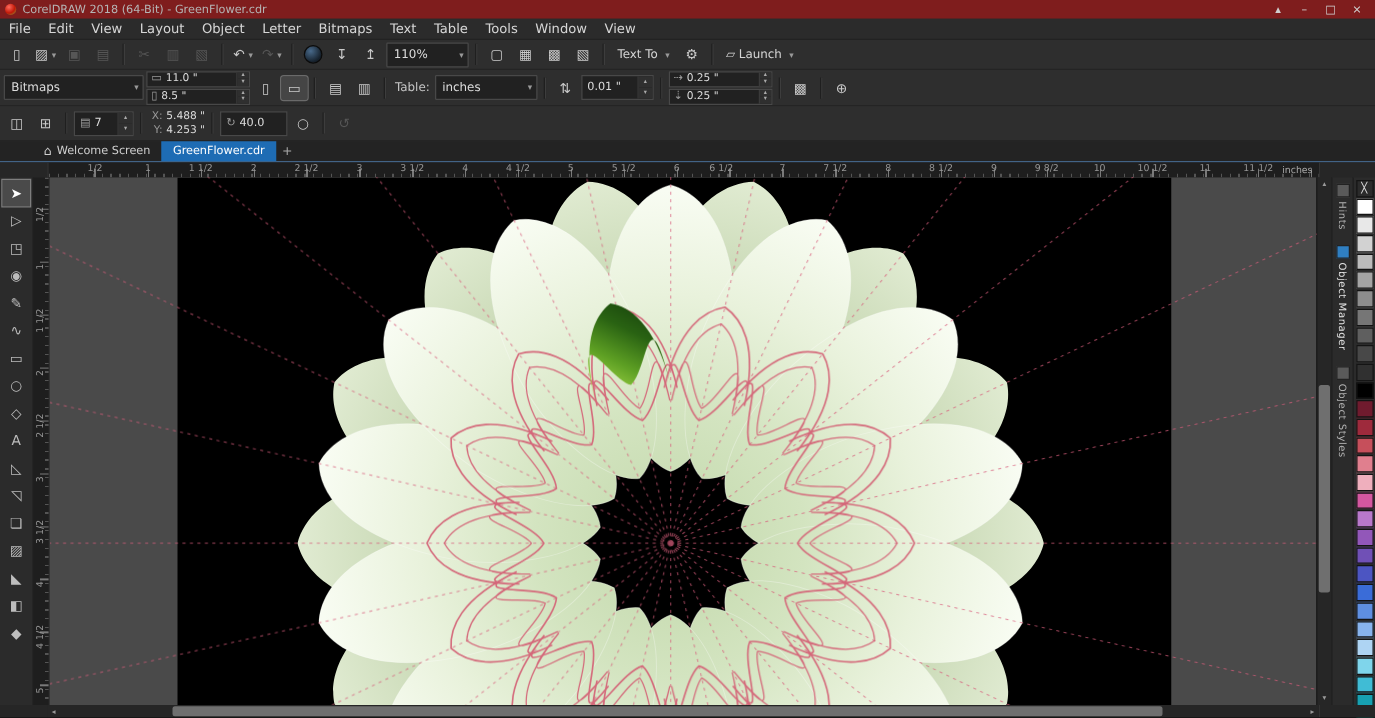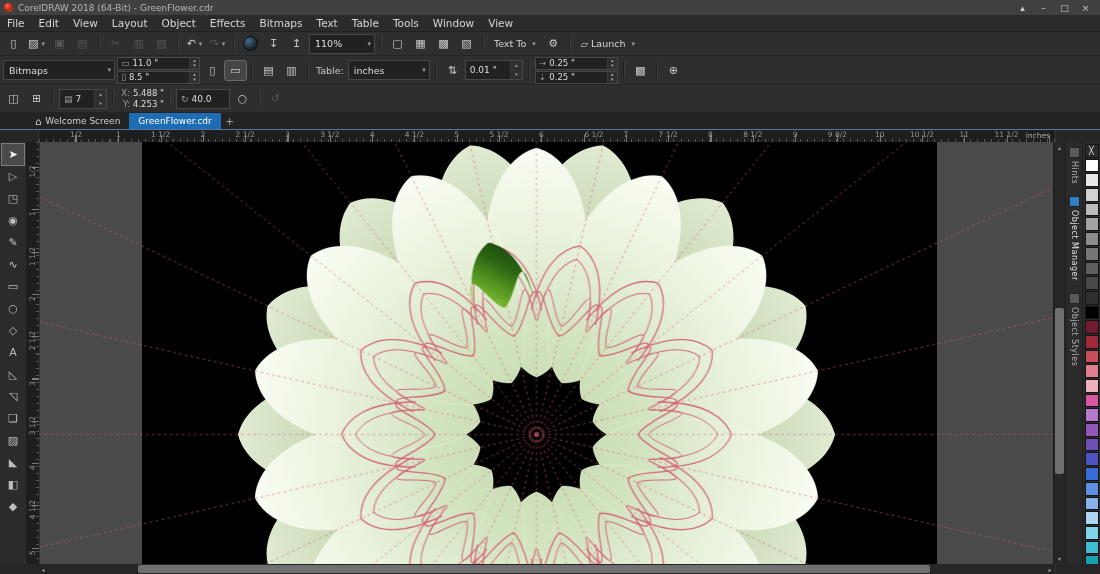--- a/index.html
+++ b/index.html
@@ -1,20 +1,20 @@
 <!DOCTYPE html>
 <html><head>
 <meta charset="utf-8">
 <style>
   html,body{margin:0;padding:0;background:#111;}
   .app{position:relative;width:1100px;height:574px;background:#2e2e2e;
        font-family:"DejaVu Sans",sans-serif;overflow:hidden;display:flex;
        flex-direction:column;color:#ccc;-webkit-user-select:none;user-select:none;}
   
-  .titlebar{height:15px;background:#404040;display:flex;align-items:center;
+  .titlebar{height:15px;background:#7f1d1d;display:flex;align-items:center;
             padding:0 4px;gap:5px;font-size:9px;color:#b5b5b5;flex:0 0 auto;}
   .logo{width:9px;height:9px;border-radius:50%;flex:0 0 auto;
         background:radial-gradient(circle at 35% 30%,#ff6a5e,#c21807 55%,#7da83b);}
   .tb-title{flex:1;white-space:nowrap;overflow:hidden;}
   .winbtn{width:21px;height:14px;display:flex;align-items:center;justify-content:center;
           font-size:9px;color:#cfcfcf;}
   
   .menubar{height:16px;background:#2b2b2b;display:flex;align-items:center;
            font-size:10.5px;color:#d6d6d6;flex:0 0 auto;border-bottom:1px solid #222;}
   .menu-item{padding:0 7px;line-height:16px;}
@@ -128,21 +128,21 @@
         <span class="winbtn">×</span>
       </span>
   </div>
 
   <nav class="menubar">
       <span class="menu-item">File</span>
       <span class="menu-item">Edit</span>
       <span class="menu-item">View</span>
       <span class="menu-item">Layout</span>
       <span class="menu-item">Object</span>
-      <span class="menu-item">Effects</span>
+      <span class="menu-item">Letter</span>
       <span class="menu-item">Bitmaps</span>
       <span class="menu-item">Text</span>
       <span class="menu-item">Table</span>
       <span class="menu-item">Tools</span>
       <span class="menu-item">Window</span>
       <span class="menu-item">View</span>
     </nav>
 
   <div class="bar toolbar">
       <div class="tbi">
@@ -364,21 +364,21 @@
         <span class="hr-label" style="left: 121.6px;">1 1/2</span>
         <span class="hr-label" style="left: 163.9px;">2</span>
         <span class="hr-label" style="left: 206.2px;">2 1/2</span>
         <span class="hr-label" style="left: 248.5px;">3</span>
         <span class="hr-label" style="left: 290.8px;">3 1/2</span>
         <span class="hr-label" style="left: 333.1px;">4</span>
         <span class="hr-label" style="left: 375.4px;">4 1/2</span>
         <span class="hr-label" style="left: 417.7px;">5</span>
         <span class="hr-label" style="left: 460px;">5 1/2</span>
         <span class="hr-label" style="left: 502.3px;">6</span>
-        <span class="hr-label" style="left: 555px;">6 1/2</span>
+        <span class="hr-label" style="left: 538px;">6 1/2</span>
         <span class="hr-label" style="left: 586.9px;">7</span>
         <span class="hr-label" style="left: 629.2px;">7 1/2</span>
         <span class="hr-label" style="left: 671.5px;">8</span>
         <span class="hr-label" style="left: 713.8px;">8 1/2</span>
         <span class="hr-label" style="left: 756.1px;">9</span>
         <span class="hr-label" style="left: 798.4px;">9 8/2</span>
         <span class="hr-label" style="left: 840.7px;">10</span>
         <span class="hr-label" style="left: 883px;">10 1/2</span>
         <span class="hr-label" style="left: 925.3px;">11</span>
         <span class="hr-label" style="left: 967.6px;">11 1/2</span>

